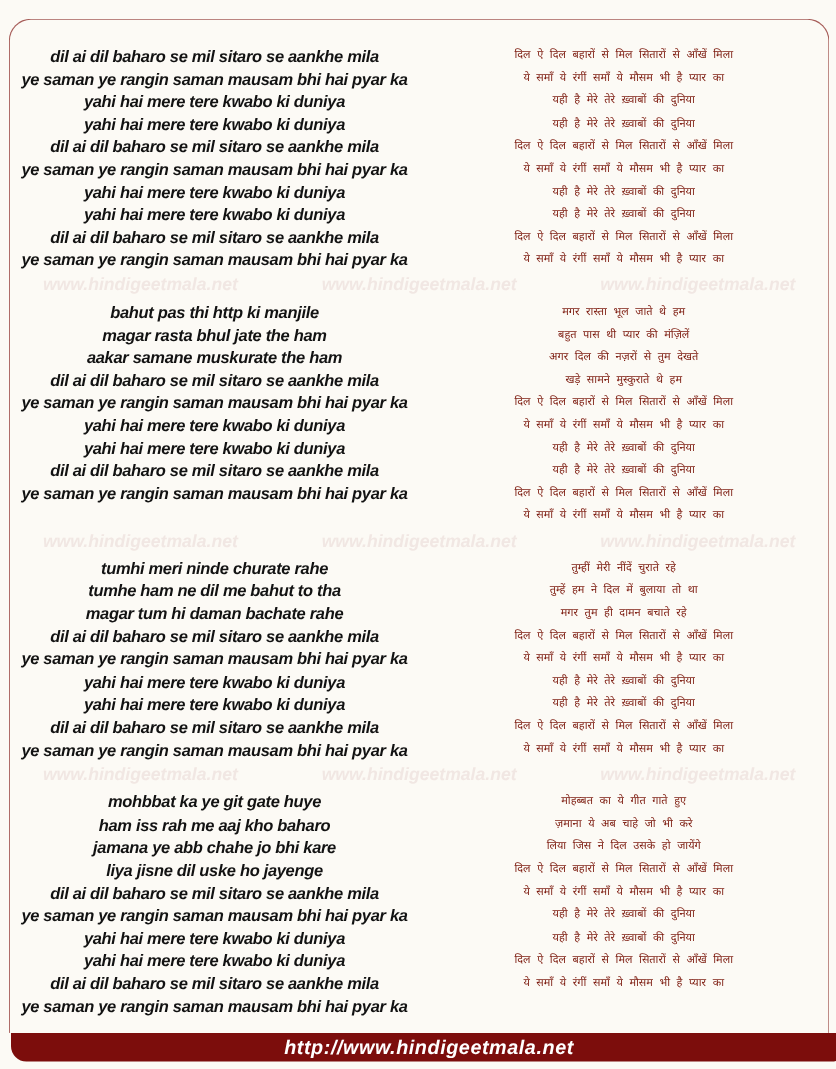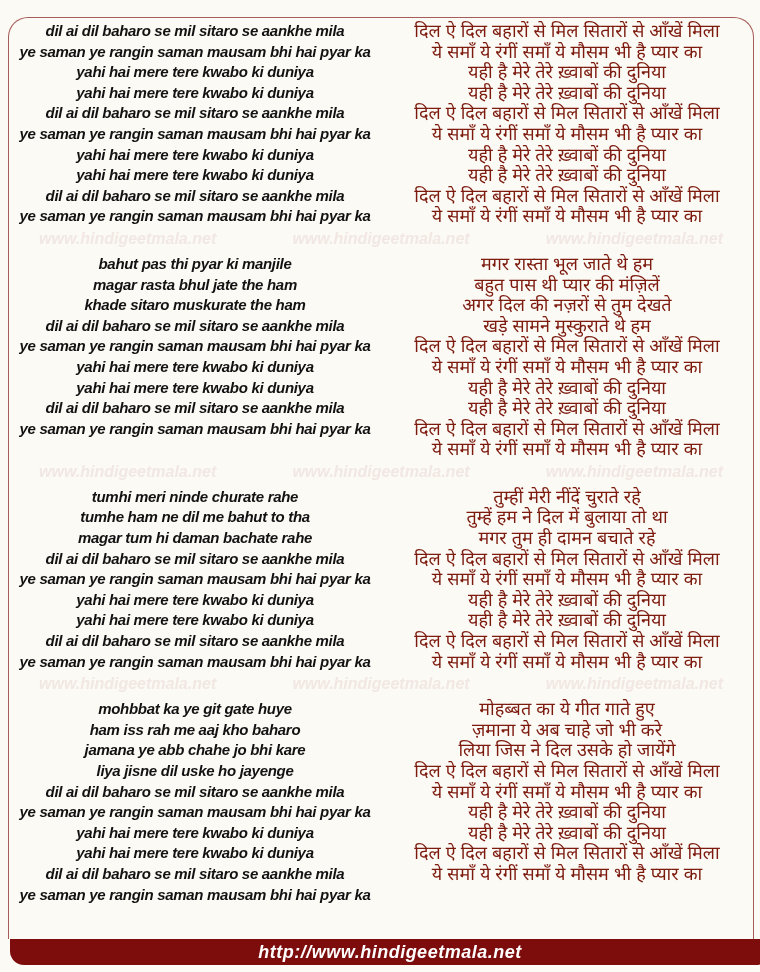--- a/index.html
+++ b/index.html
@@ -9,35 +9,35 @@
     position:relative; overflow:hidden;
     font-family:"Liberation Sans", sans-serif;
   }
   .frame {
     position:absolute; left:8px; top:17px;
     width:746px; height:922px;
     border:1px solid var(--frame-border, #a65c58);
     border-bottom:none;
     border-radius:20px 20px 0 0;
     box-sizing:border-box;
-    padding-top:3px;
+    padding-top:24px;
     overflow:hidden;
   }
   .stanza-row { display:flex; width:100%; }
   .col { width:50%; text-align:center; }
   .line { line-height:20.6px; white-space:nowrap; }
   .col-en .line {
     font-family:"Liberation Sans", sans-serif;
     font-weight:bold; font-style:italic;
     font-size:15px; letter-spacing:-0.3px;
     color: var(--english-text, #121212);
   }
   .col-hi .line {
-    font-family:Liberation Sans, sans-serif;
-    font-size:18px;
+    font-family:Liberation Mono, monospace;
+    font-size:10px;
     color: var(--hindi-text, #7c1a0e);
   }
   .wm-row {
     display:flex; justify-content:space-between;
     padding:0 30px; height:21px; margin:3px 0;
     font-family:"Liberation Sans", sans-serif;
     font-weight:bold; font-style:italic; font-size:16px;
     color: var(--watermark, #f1e7e3);
     white-space:nowrap;
   }
@@ -86,23 +86,23 @@
           <div class="line">ये समाँ ये रंगीं समाँ ये मौसम भी है प्यार का</div>
         </div>
       </div>
       <div class="wm-row">
         <span>www.hindigeetmala.net</span>
         <span>www.hindigeetmala.net</span>
         <span>www.hindigeetmala.net</span>
       </div>
       <div class="stanza-row">
         <div class="col col-en">
-          <div class="line">bahut pas thi pyar ki manjile</div>
+          <div class="line">bahut pas thi http ki manjile</div>
           <div class="line">magar rasta bhul jate the ham</div>
-          <div class="line">khade sitaro muskurate the ham</div>
+          <div class="line">aakar samane muskurate the ham</div>
           <div class="line">dil ai dil baharo se mil sitaro se aankhe mila</div>
           <div class="line">ye saman ye rangin saman mausam bhi hai pyar ka</div>
           <div class="line">yahi hai mere tere kwabo ki duniya</div>
           <div class="line">yahi hai mere tere kwabo ki duniya</div>
           <div class="line">dil ai dil baharo se mil sitaro se aankhe mila</div>
           <div class="line">ye saman ye rangin saman mausam bhi hai pyar ka</div>
         </div>
         <div class="col col-hi">
           <div class="line">मगर रास्ता भूल जाते थे हम</div>
           <div class="line">बहुत पास थी प्यार की मंज़िलें</div>

